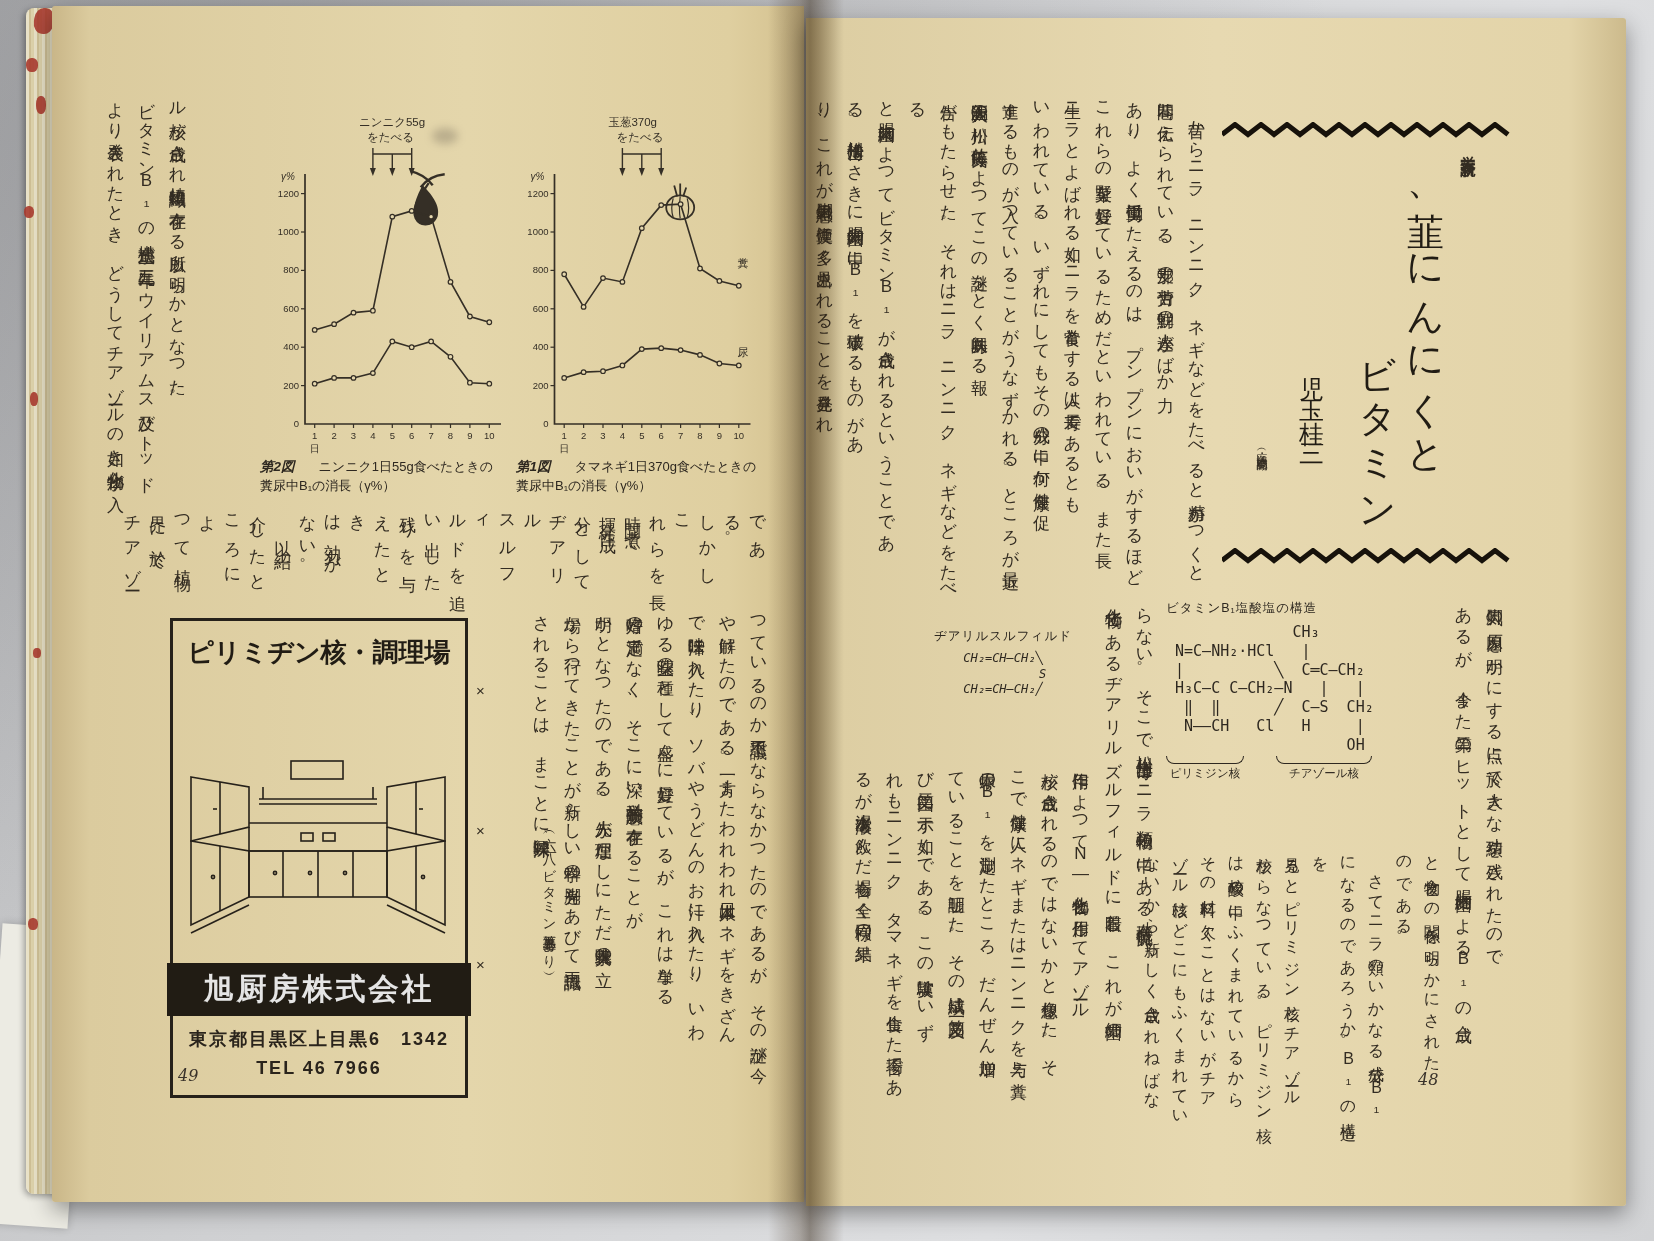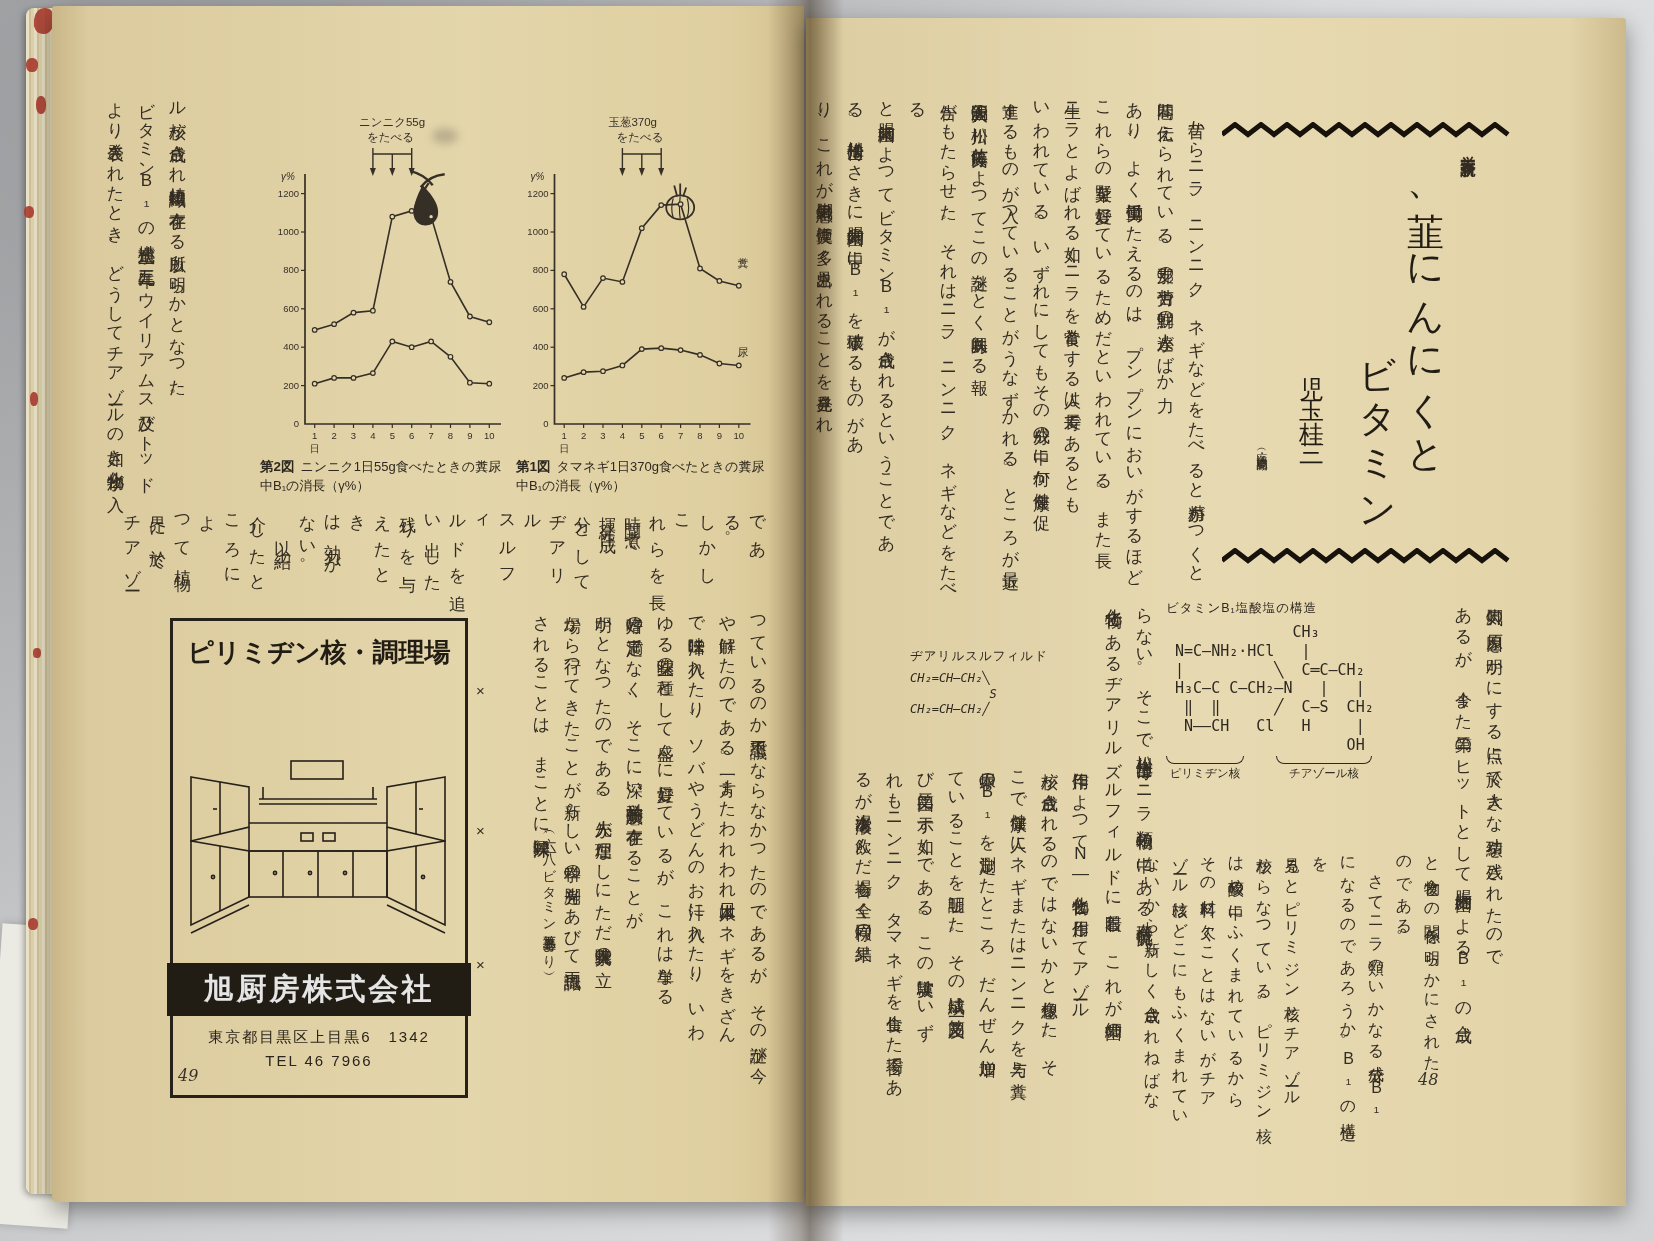--- a/index.html
+++ b/index.html
@@ -32,58 +32,58 @@
   .cols-body{font-size:17px;line-height:31px;letter-spacing:1px;}
 
   
   .lp-upper{left:45px;top:84px;width:96px;height:505px;}
   .chart{position:absolute;}
   .fig2{left:215px;top:100px;width:240px;height:350px;}
   .fig1{left:462px;top:100px;width:245px;height:350px;}
   .caption{position:absolute;font-size:13px;line-height:1.4;color:#2e2820;}
   .cap2{left:208px;top:452px;width:242px;}
   .cap1{left:464px;top:452px;width:252px;}
-  .caption b{margin-right:6px;font-size:13.5px;}
+  .caption b{margin-right:24px;font-size:13.5px;font-style:italic;}
   .lp-mid{left:212px;top:497px;width:506px;height:102px;font-size:17px;line-height:25px;letter-spacing:7px;}
   .lp-lower{left:472px;top:598px;width:250px;height:492px;}
   .lp-note{left:488px;top:820px;height:270px;font-size:13.5px;letter-spacing:1px;}
   .xmark{position:absolute;left:424px;font-size:15px;color:#332c22;}
   .xm1{top:676px}.xm2{top:816px}.xm3{top:950px}
   .lp-num,.rp-num{position:absolute;font-family:"DejaVu Serif",serif;font-style:italic;font-size:16px;color:#3a332b;}
   .lp-num{left:126px;top:1060px;}
   .rp-num{left:612px;top:1052px;}
 
   
   .ad{position:absolute;left:118px;top:612px;width:292px;height:474px;border:3px solid #26211a;}
   .ad-head{margin:14px 4px 6px;font-size:26px;font-weight:bold;letter-spacing:0px;text-align:center;color:#211c14;}
   .ad-body{margin:4px 0 0 36px;font-size:17px;font-weight:bold;line-height:1.45;white-space:pre-line;color:#2a241c;}
   .ad-kitchen{position:absolute;top:134px;left:10px;}
   .ad-band{position:absolute;left:-6px;right:-6px;top:342px;background:#211c14;color:#e5e5e5;
     font-size:30px;font-weight:bold;text-align:center;letter-spacing:3px;padding:6px 0;}
-  .ad-addr{position:absolute;top:404px;width:100%;text-align:center;font-size:15px;letter-spacing:2px;line-height:1.6;color:#2a241c;}
+  .ad-addr{position:absolute;top:404px;width:100%;text-align:center;font-size:18px;letter-spacing:2px;line-height:1.6;color:#2a241c;font-weight:bold;}
 
   
   .rp-body-top{left:32px;top:72px;width:374px;height:505px;}
   .zigzag{position:absolute;width:290px;height:16px;}
   .zig-top{left:416px;top:104px;}
   .zig-bot{left:416px;top:530px;}
   .rp-label{left:652px;top:126px;height:110px;font-size:15px;font-weight:bold;letter-spacing:2px;}
   .rp-title1{left:594px;top:166px;height:330px;font-size:37px;letter-spacing:4px;color:#211c14;}
   .rp-title2{left:546px;top:310px;height:200px;font-size:37px;letter-spacing:6px;color:#211c14;}
   .rp-author{left:490px;top:340px;height:220px;font-size:25px;letter-spacing:22px;color:#211c14;}
   .rp-author-note{left:448px;top:426px;height:140px;font-size:11px;letter-spacing:1px;}
   .rp-sec2-full{left:640px;top:577px;width:64px;height:522px;letter-spacing:2px;}
   .rp-sec3-full{left:290px;top:577px;width:64px;height:522px;letter-spacing:2px;}
   .rp-sec2-below{left:352px;top:827px;width:288px;height:288px;font-size:16px;line-height:28px;letter-spacing:2.5px;}
   .rp-sec3-below{left:28px;top:742px;width:262px;height:368px;}
 
   
   .chem{position:absolute;color:#2e2820;}
   .rp-b1{left:360px;top:582px;width:278px;}
-  .rp-diallyl{left:104px;top:630px;width:186px;}
+  .rp-diallyl{left:104px;top:610px;width:186px;text-align:center;}
   .chem-title{font-size:12.5px;margin-bottom:6px;letter-spacing:1px;}
   .chem pre{margin:0;font-family:"DejaVu Sans Mono",monospace;font-size:15px;line-height:1.25;color:#2e2820;}
   .rp-diallyl pre{font-size:12px;line-height:1.3;font-style:italic;}
   .braces{position:relative;height:30px;margin-top:2px;font-size:11.5px;}
   .brace-item{position:absolute;text-align:center;}
   .brace-item .cup{height:7px;border:1.2px solid #2e2820;border-top:none;border-radius:0 0 8px 8px;margin-bottom:2px;}
   .b1-left{left:0px;width:78px;}
   .b1-right{left:110px;width:96px;}
 </style>
 </head>
@@ -404,21 +404,21 @@
     <div class="chem-title">ビタミンB₁塩酸塩の構造</div>
     <pre>              CH₃
  N=C—NH₂·HCl   |
  |          ╲  C═C—CH₂
  H₃C—C C—CH₂—N   |   |
   ‖  ‖      ╱  C—S  CH₂
   N——CH   Cl   H     |
                     OH</pre>
     <div class="braces">
       <div class="brace-item b1-left">
-        <div class="cup"></div><span>ピリミヂン核</span>
+        <div class="cup"></div><span>ピリミジン核</span>
       </div>
       <div class="brace-item b1-right">
         <div class="cup"></div><span>チアゾール核</span>
       </div>
     </div>
   </div>
 
   <div class="vtext rp-sec2-below">
       <p>と食物との関係を明らかにされた</p>
       <p>のである。</p>

